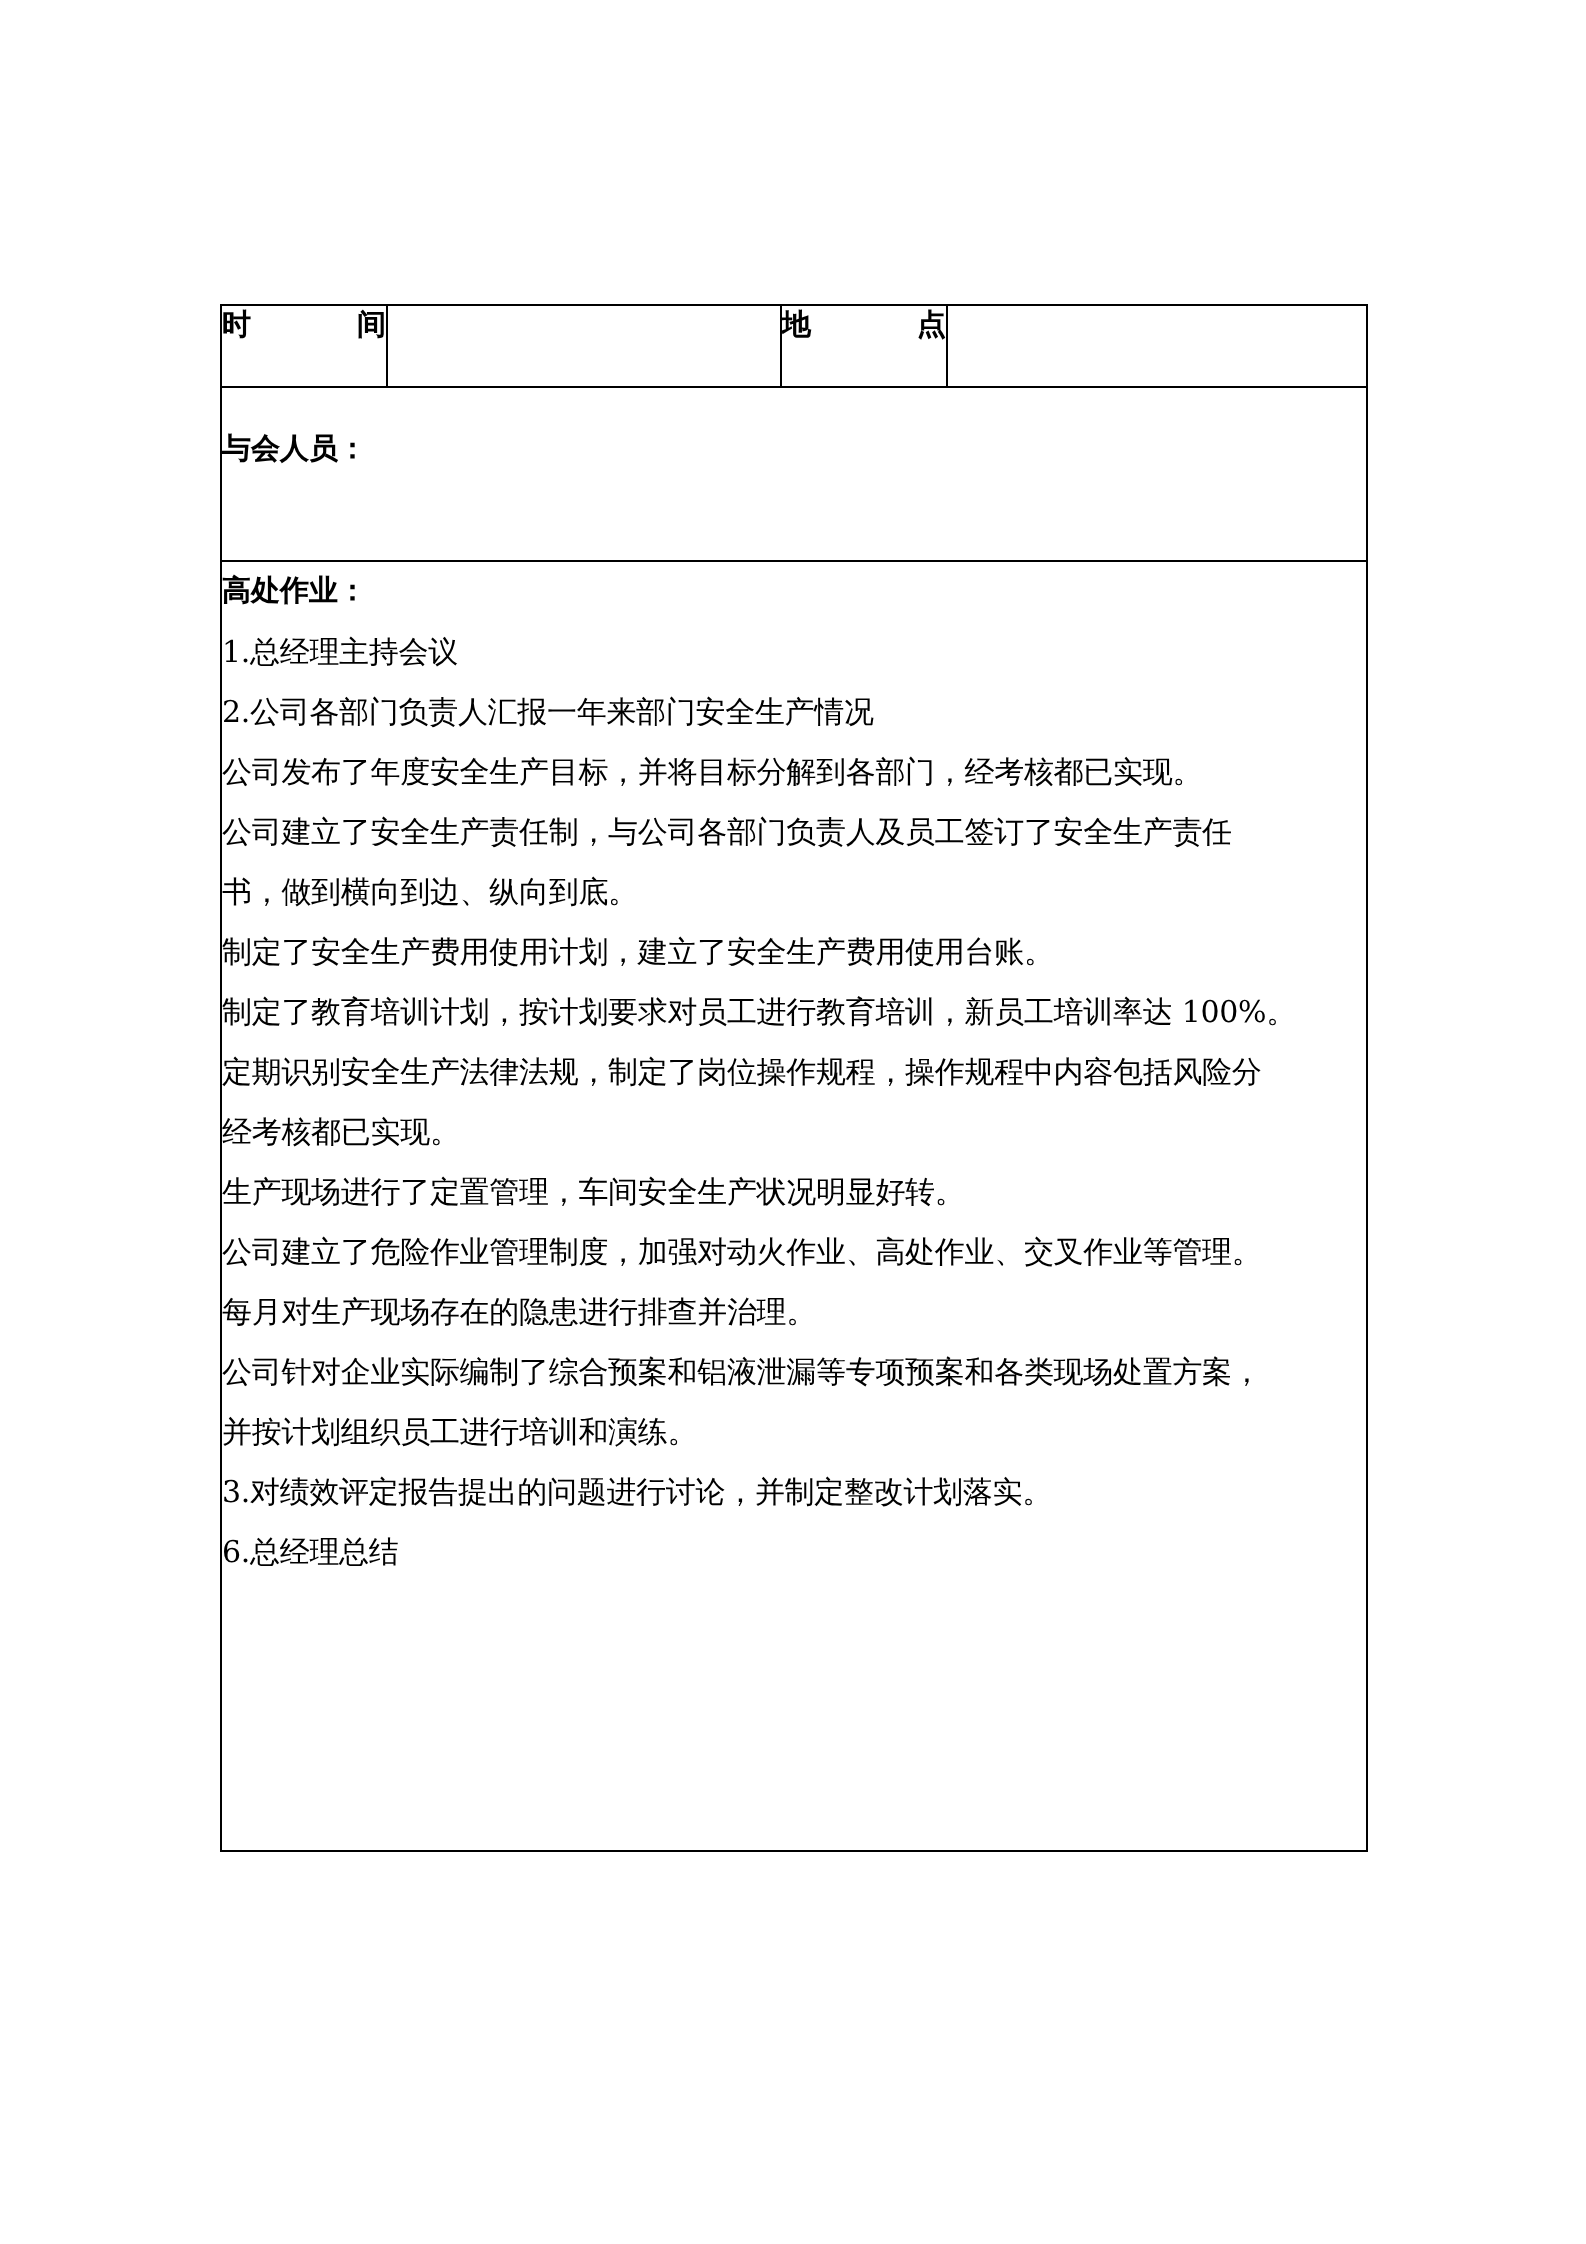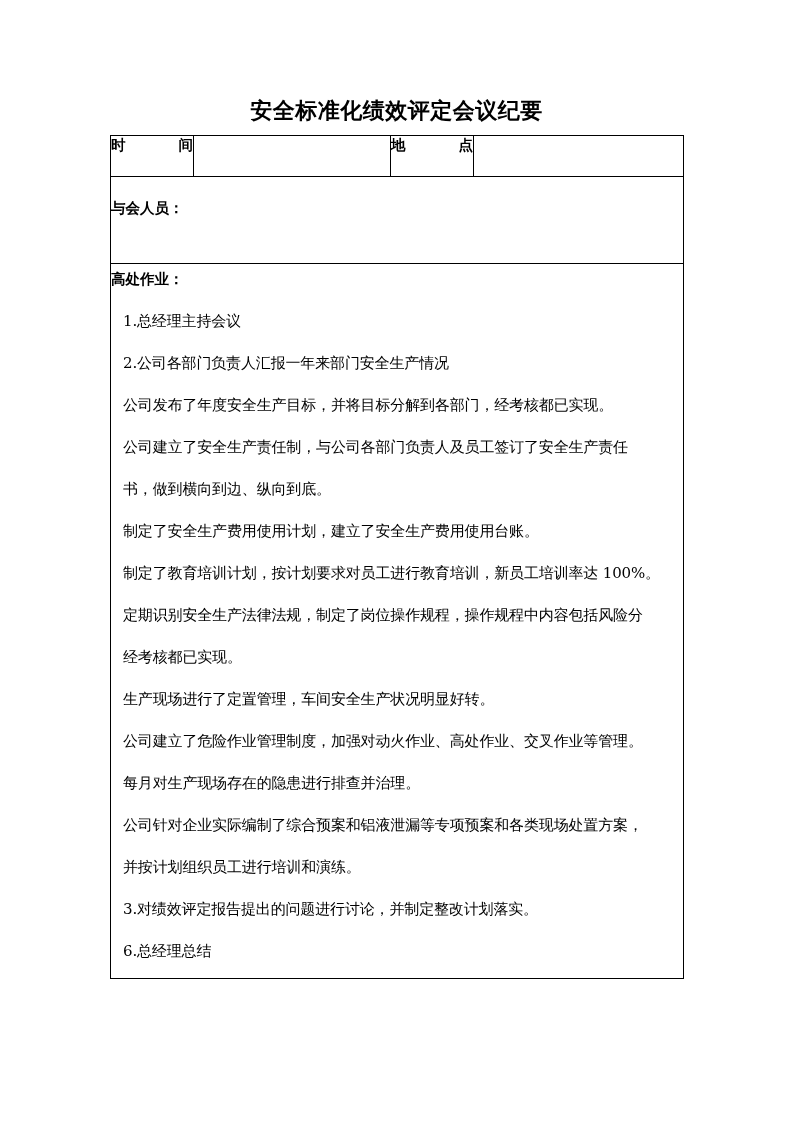--- a/index.html
+++ b/index.html
@@ -36,21 +36,21 @@
     font-size: 22px;
     line-height: 30px;
     letter-spacing: 0.5px;
     white-space: nowrap;
   }
 
   
   .minutes-table {
     position: absolute;
     left: 110px;
-    top: 135px;
+    top: 152px;
     width: 573px;
     border-collapse: collapse;
     table-layout: fixed;
     border-radius: 31px;
   }
   .minutes-table td {
     border: 1px solid #000000;
     padding: 0;
     vertical-align: top;
   }
@@ -104,32 +104,31 @@
 
   .body-lines {
     margin: 0;
     padding: 0;
     list-style: none;
   }
   .body-lines li {
     font-family: "DejaVu Serif", "Liberation Serif", serif;
     font-size: 15px;
     line-height: 30px;
-    margin: 12px;
+    margin: 0;
     padding: 0;
     white-space: nowrap;
     letter-spacing: -0.15px;
   }
 </style>
 </head>
 <body>
 
 <div class="page">
 
-  <div class="doc-title">安全标准化绩效评定会议纪要</div>
 
   <table class="minutes-table">
     <colgroup>
       <col style="width:83px">
       <col style="width:197px">
       <col style="width:83px">
       <col style="width:210px">
     </colgroup>
     <tbody>
       <tr class="row-head">

